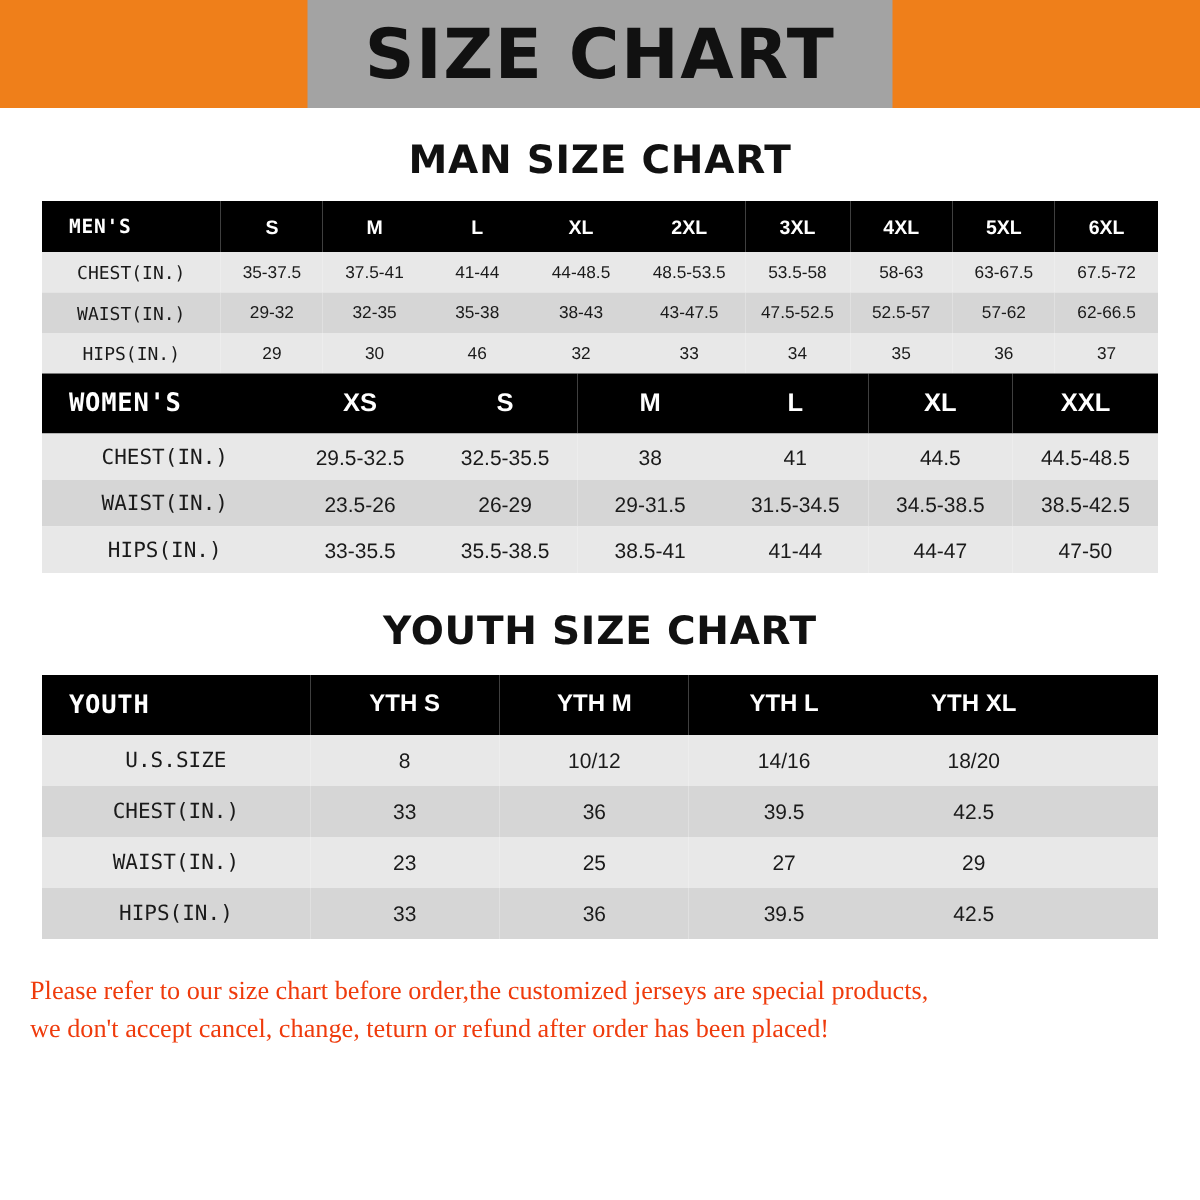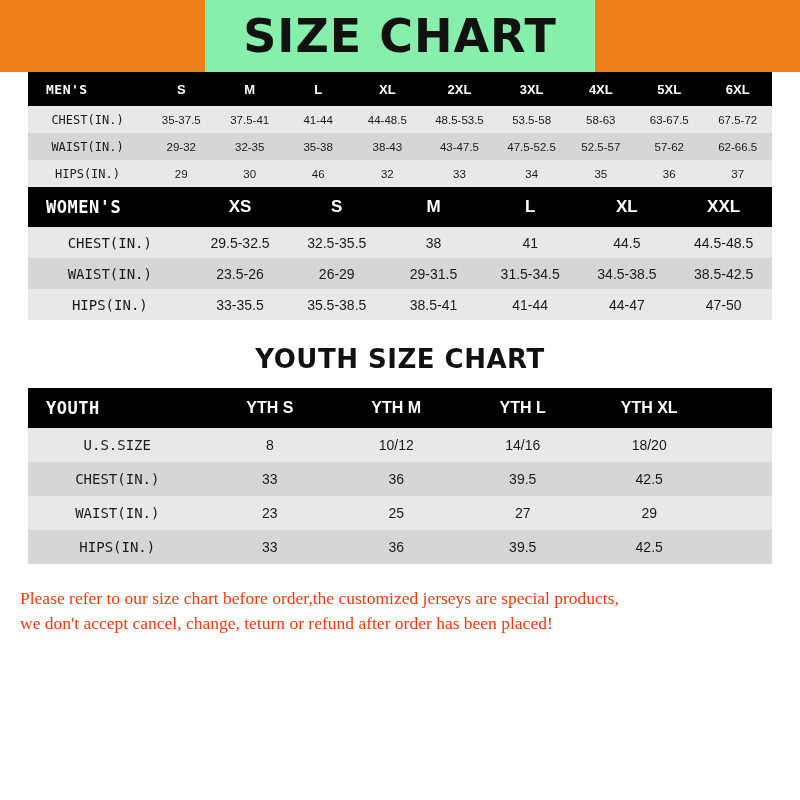--- a/index.html
+++ b/index.html
@@ -13,21 +13,21 @@
     position: relative;
     width: 800px; height: 800px;
     background: #ffffff;
     overflow: hidden;
   }
 
   
   .banner {
     position: relative;
     height: 72px;
-    background: #86efac;
+    background: #a3a3a3;
     display: flex;
     align-items: center;
     justify-content: flex-end;
   }
   .banner-left, .banner-right {
     position: absolute;
     top: 0;
     width: 205px;
     height: 72px;
     background: #ef7f1a;
@@ -141,20 +141,21 @@
 <body>
 
 <div id="page">
 
   <div class="banner">
     <div class="banner-left"></div>
     <div class="banner-right"></div>
     <div class="banner-title">SIZE CHART</div>
   </div>
 
+  <div class="section-title" id="man-title">MAN SIZE CHART</div>
   <div class="table-wrap">
     <table class="size-table" id="men-table">
       <thead>
         <tr>
           <th class="corner" style="width:16%">MEN'S</th>
           <th style="width:9.2%">S</th>
           <th style="width:9.2%">M</th>
           <th style="width:9.2%">L</th>
           <th style="width:9.4%">XL</th>
           <th style="width:10%">2XL</th>

